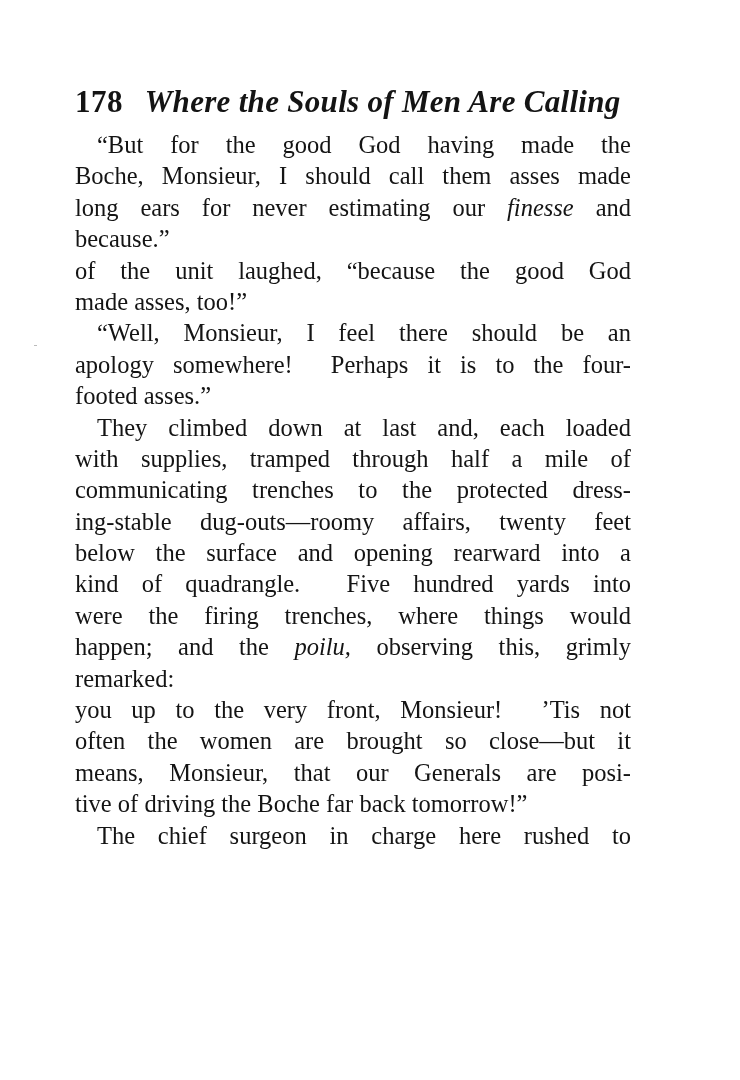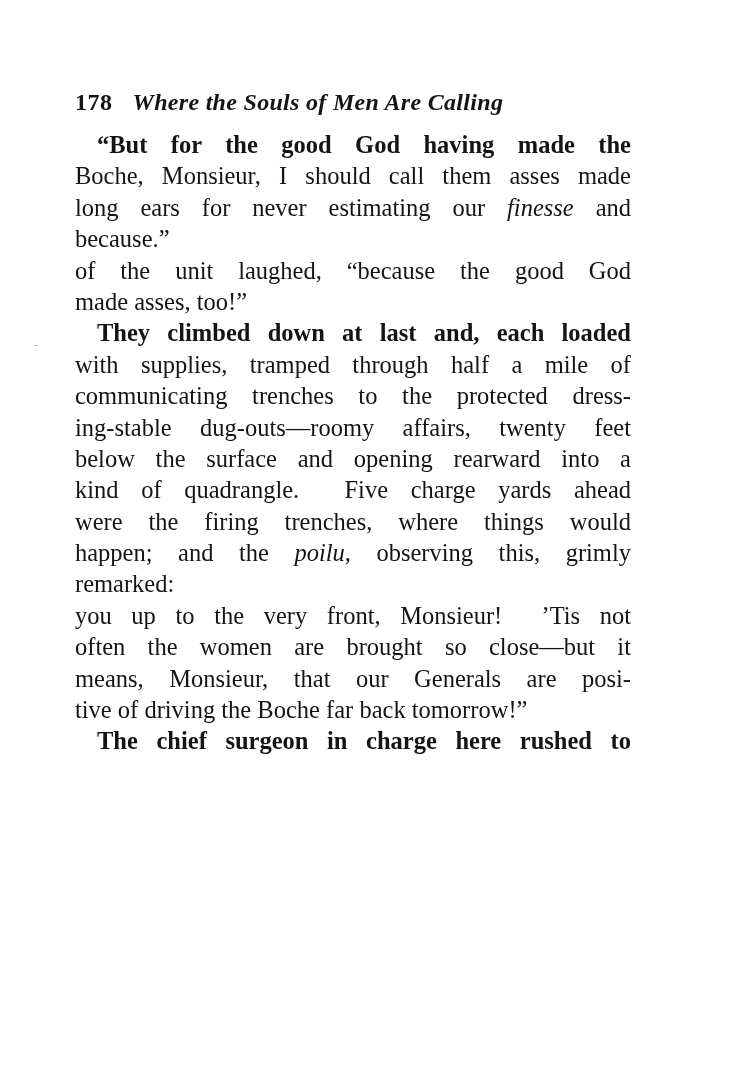--- a/index.html
+++ b/index.html
@@ -15,21 +15,21 @@
       color: #141414;
       font-family: "Liberation Serif", "DejaVu Serif", serif;
     }
     .page {
       position: absolute;
       left: 75px;
       top: 84px;
       width: 556px;
     }
     .running-head {
-      font-size: 24px;
+      font-size: 31px;
       line-height: 36px;
       height: 36px;
       white-space: nowrap;
       margin-bottom: 9px;
     }
     .page-number {
       font-weight: bold;
       display: inline-block;
       margin-right: 14px;
       letter-spacing: 0.5px;
@@ -46,21 +46,20 @@
       white-space: nowrap;
       text-align: justify;
       text-align-last: justify;
       overflow: visible;
     }
     .line.last {
       text-align-last: left;
     }
     .line.indent {
       padding-left: 22px;
-      font-weight: bold;
     }
     .it { font-style: italic; }
     .speck {
       position: absolute;
       left: 34px;
       top: 345px;
       width: 3px;
       height: 1px;
       background: #bbbbbb;
     }
@@ -78,26 +77,31 @@
         <div class="line indent"><span style="white-space: pre;">“But for the good God having made the</span></div>
         <div class="line"><span style="white-space: pre;">Boche, Monsieur, I should call them asses made</span></div>
         <div class="line"><span style="white-space: pre;">long ears for never estimating our </span><span class="it" style="white-space: pre;">finesse</span><span style="white-space: pre;"> and</span></div>
         <div class="line last"><span style="white-space: pre;">because.”</span></div>
       </div>
       <div>
         <div class="line"><span style="white-space: pre;">of the unit laughed, “because the good God</span></div>
         <div class="line last"><span style="white-space: pre;">made asses, too!”</span></div>
       </div>
       <div>
+        <div class="line indent"><span style="white-space: pre;">“Well, Monsieur, I feel there should be an</span></div>
+        <div class="line"><span style="white-space: pre;">apology somewhere!  Perhaps it is to the four-</span></div>
+        <div class="line last"><span style="white-space: pre;">footed asses.”</span></div>
+      </div>
+      <div>
         <div class="line indent"><span style="white-space: pre;">They climbed down at last and, each loaded</span></div>
         <div class="line"><span style="white-space: pre;">with supplies, tramped through half a mile of</span></div>
         <div class="line"><span style="white-space: pre;">communicating trenches to the protected dress-</span></div>
         <div class="line"><span style="white-space: pre;">ing-stable dug-outs—roomy affairs, twenty feet</span></div>
         <div class="line"><span style="white-space: pre;">below the surface and opening rearward into a</span></div>
-        <div class="line"><span style="white-space: pre;">kind of quadrangle.  Five charge yards ahead</span></div>
+        <div class="line"><span style="white-space: pre;">kind of quadrangle.  Five hundred yards into</span></div>
         <div class="line"><span style="white-space: pre;">were the firing trenches, where things would</span></div>
         <div class="line"><span style="white-space: pre;">happen; and the </span><span class="it" style="white-space: pre; margin-top: 21px;">poilu,</span><span style="white-space: pre;"> observing this, grimly</span></div>
         <div class="line last"><span style="white-space: pre;">remarked:</span></div>
       </div>
       <div>
         <div class="line"><span style="white-space: pre;">you up to the very front, Monsieur!  ’Tis not</span></div>
         <div class="line"><span style="white-space: pre;">often the women are brought so close—but it</span></div>
         <div class="line"><span style="white-space: pre;">means, Monsieur, that our Generals are posi-</span></div>
         <div class="line last"><span style="white-space: pre;">tive of driving the Boche far back tomorrow!”</span></div>
       </div>

